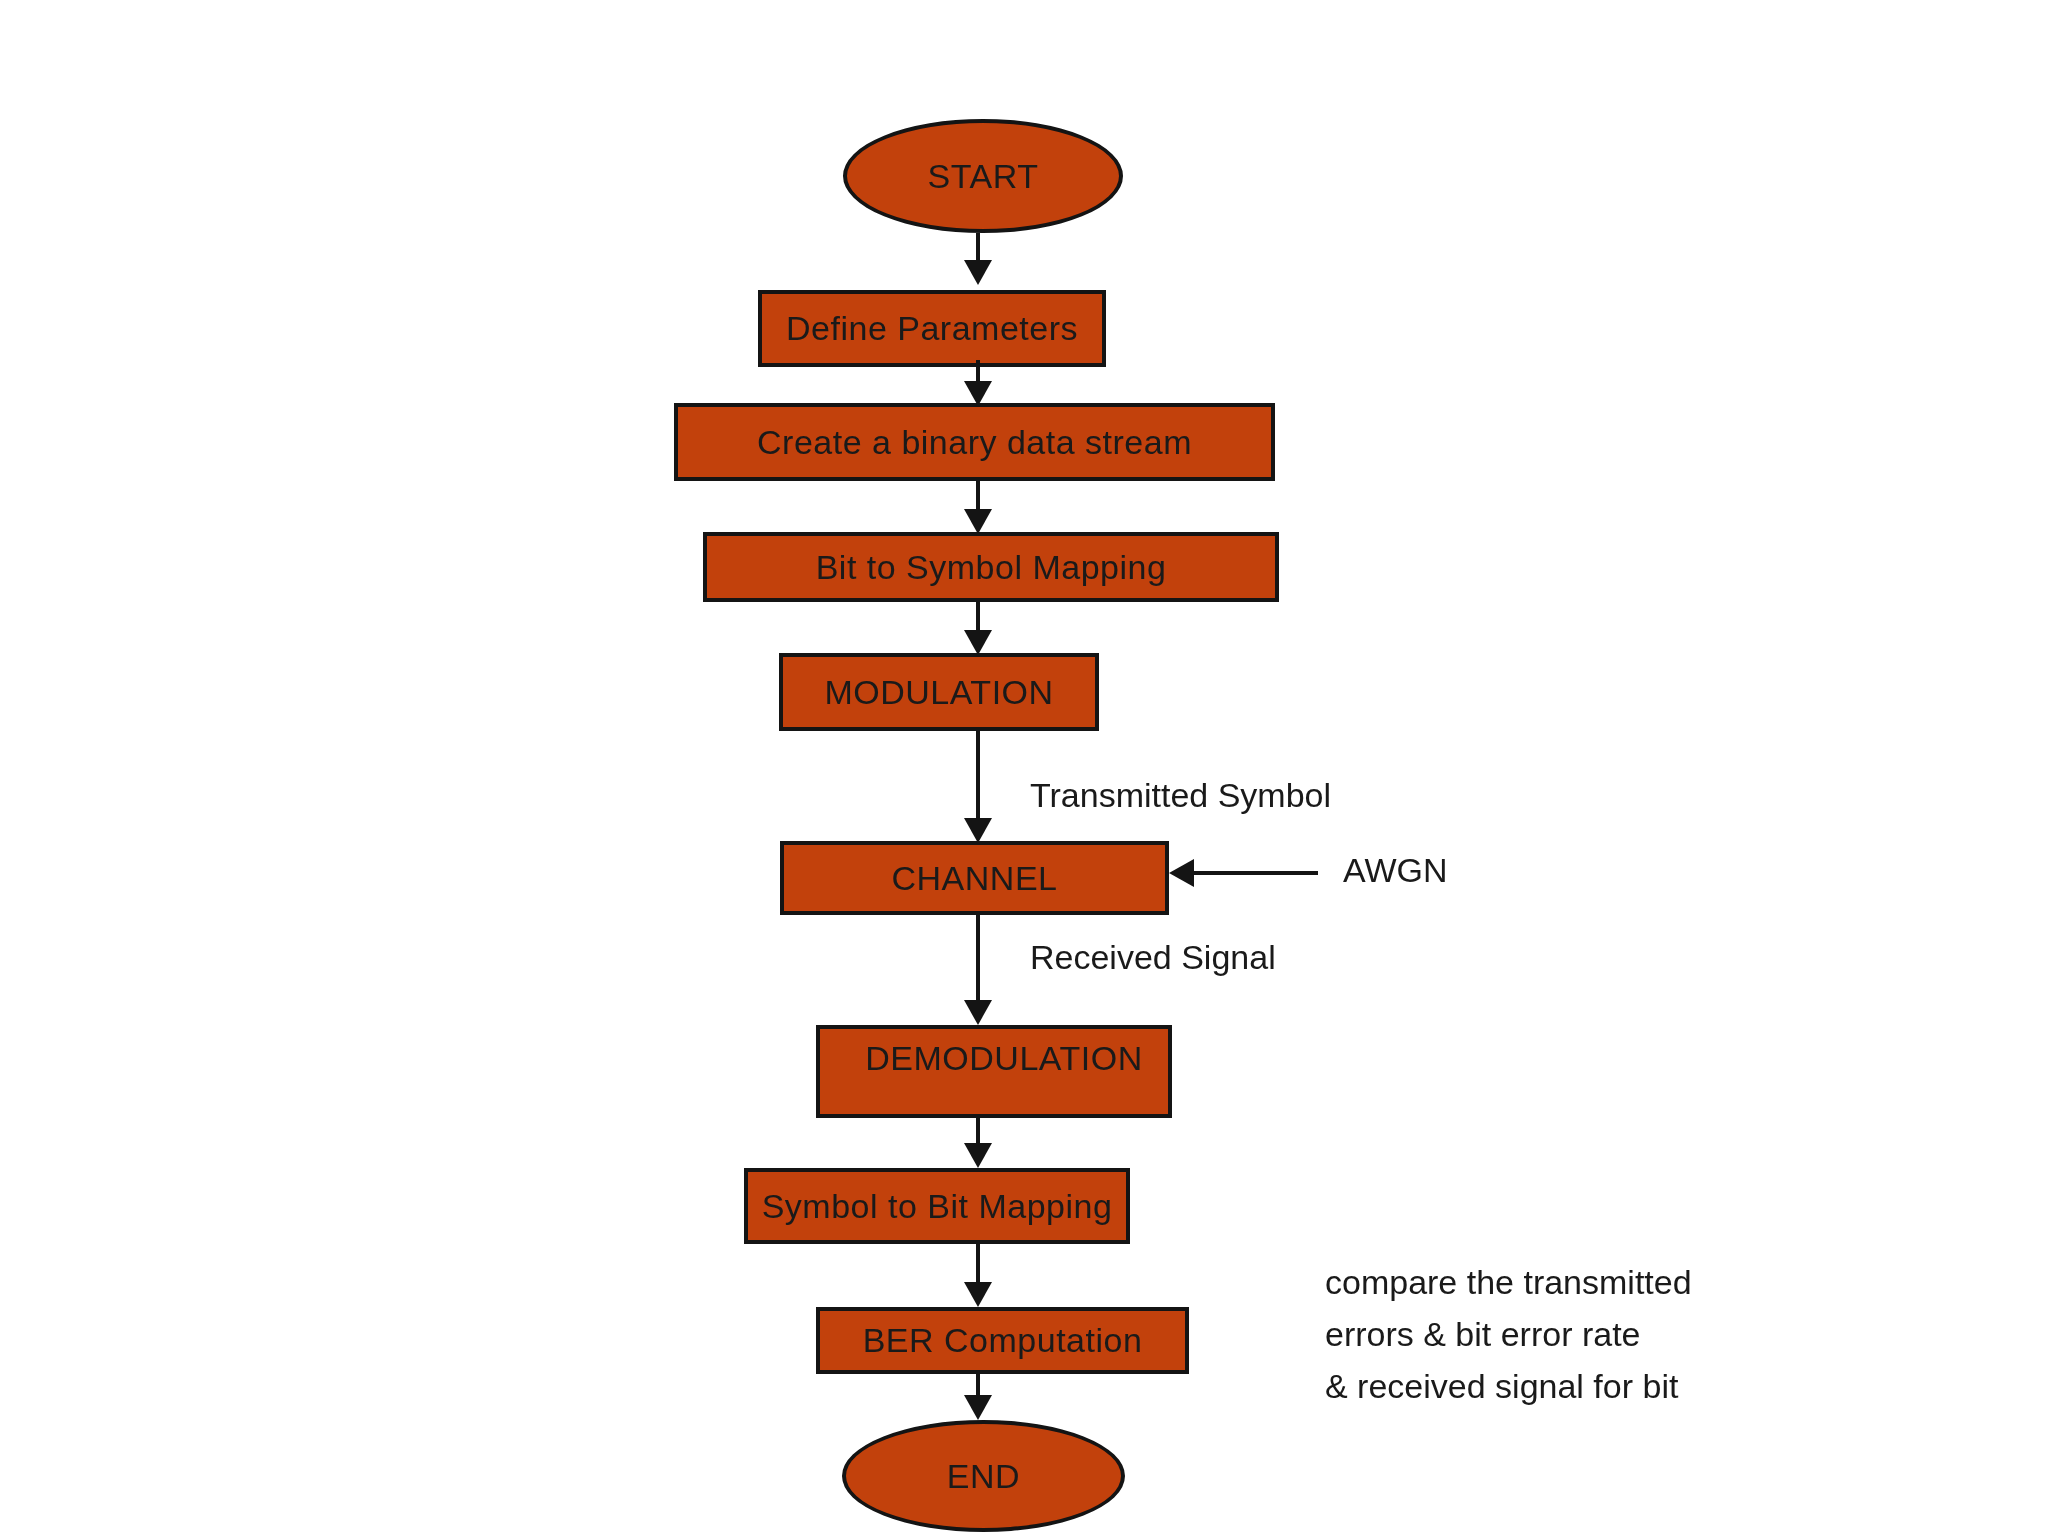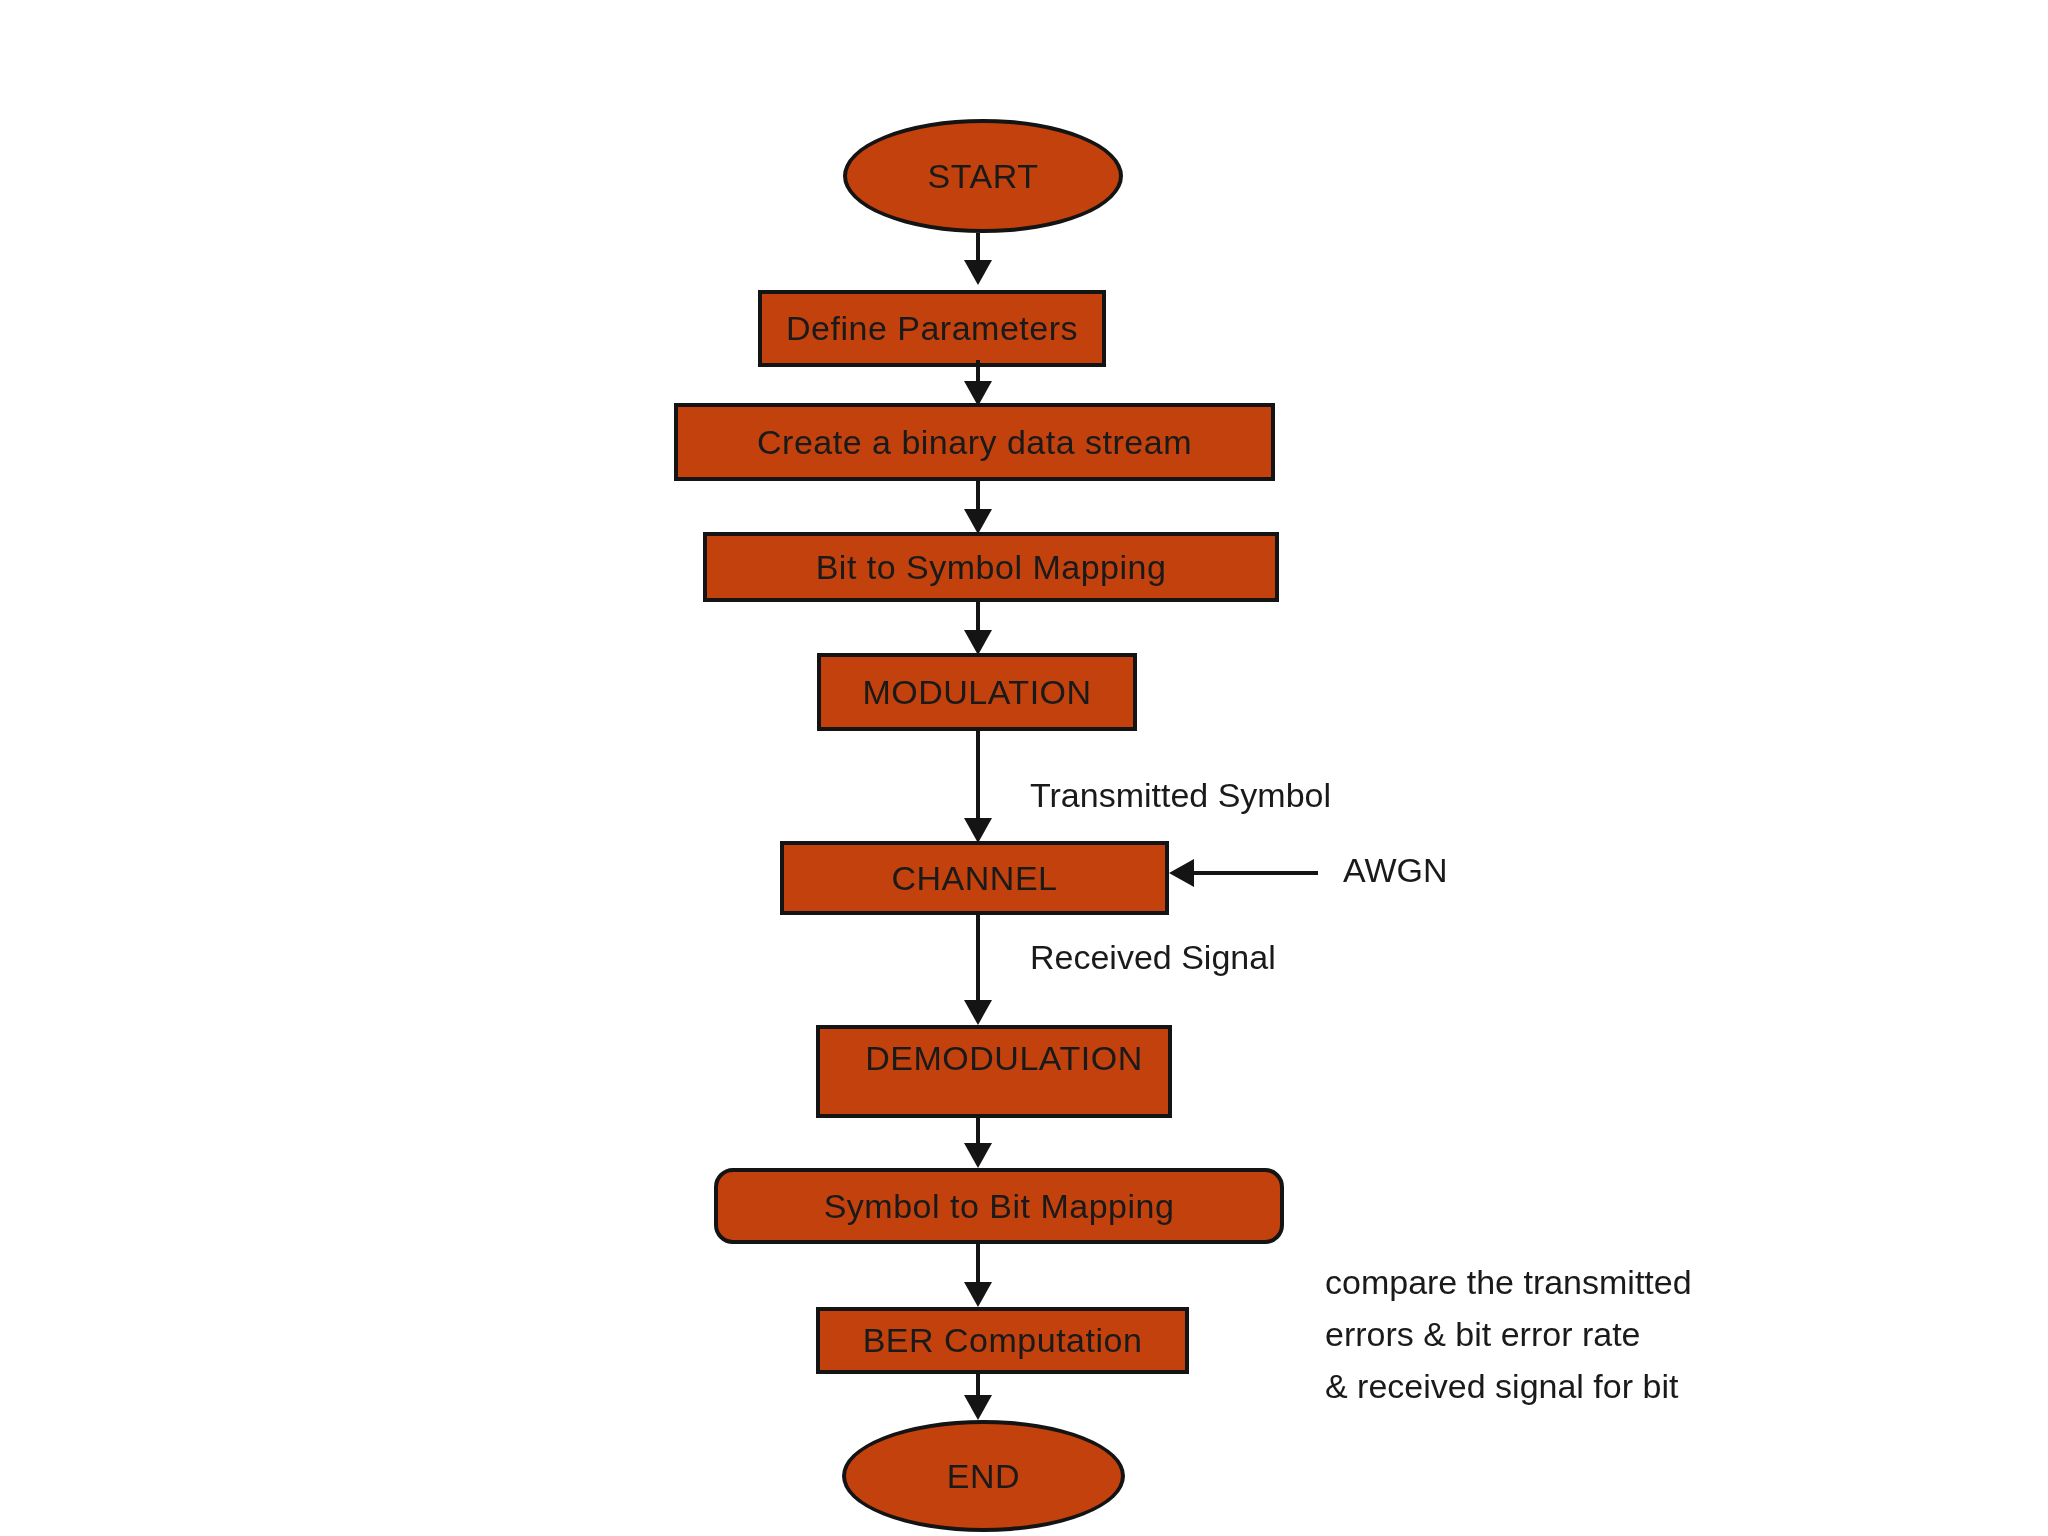--- a/index.html
+++ b/index.html
@@ -126,21 +126,21 @@
 
   <div class="node" style="left:703px; top:532px; width:576px; height:70px;">
     <span>Bit to Symbol Mapping</span>
   </div>
 
   <div class="v-arrow" style="left:964px; top:602px; height:53px;">
     <div class="shaft"></div>
     <div class="head"></div>
   </div>
 
-  <div class="node" style="left:817px; top:653px; width:320px; height:78px;">
+  <div class="node" style="left:779px; top:653px; width:320px; height:78px;">
     <span>MODULATION</span>
   </div>
 
   <div class="v-arrow" style="left:964px; top:731px; height:112px;">
     <div class="shaft"></div>
     <div class="head"></div>
   </div>
   <div class="edge-label" style="left:1030px; top:776px;">Transmitted Symbol</div>
 
   <div class="node" style="left:780px; top:841px; width:389px; height:74px;">
@@ -161,21 +161,21 @@
 
   <div class="node nudge-up" style="left:816px; top:1025px; width:356px; height:93px;padding-left:20px;">
     <span>DEMODULATION</span>
   </div>
 
   <div class="v-arrow" style="left:964px; top:1118px; height:50px;">
     <div class="shaft"></div>
     <div class="head"></div>
   </div>
 
-  <div class="node" style="left:714px; top:1168px; width:570px; height:76px;border-radius:19px;">
+  <div class="node" style="left:744px; top:1168px; width:386px; height:76px;">
     <span>Symbol to Bit Mapping</span>
   </div>
 
   <div class="v-arrow" style="left:964px; top:1244px; height:63px;">
     <div class="shaft"></div>
     <div class="head"></div>
   </div>
 
   <div class="node" style="left:816px; top:1307px; width:373px; height:67px;">
     <span>BER Computation</span>

